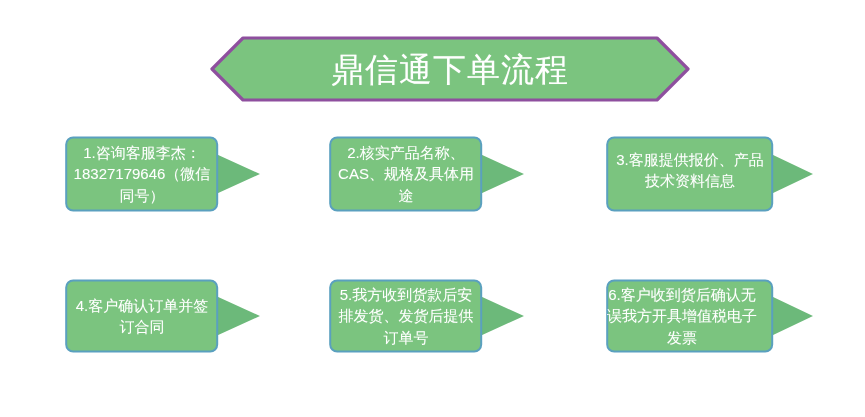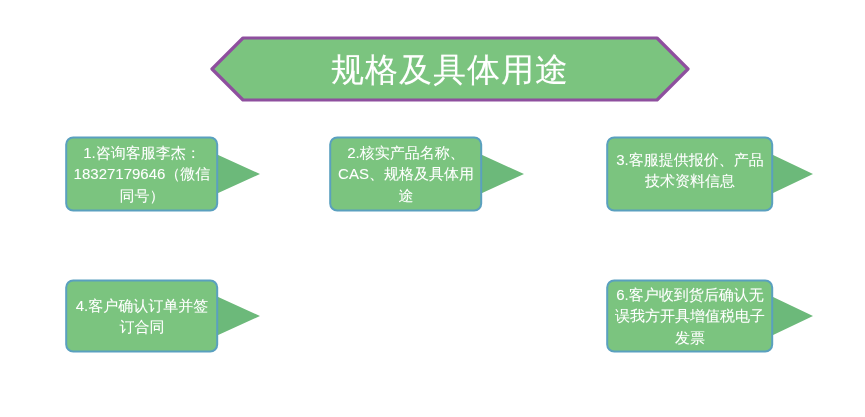--- a/index.html
+++ b/index.html
@@ -93,21 +93,21 @@
 </style>
 </head>
 <body>
 
 <div id="canvas">
 
   <div class="banner">
     <svg viewBox="0 0 480 66" xmlns="http://www.w3.org/2000/svg">
       <polygon points="33,2 447,2 478,33 447,64 33,64 2,33" fill="#7bc47f" stroke="#8e4f9e" stroke-width="3.2" stroke-linejoin="round"></polygon>
     </svg>
-    <div class="banner-title">规格及具体用途</div>
+    <div class="banner-title">鼎信通下单流程</div>
   </div>
 
   <div class="step row1 col1" style="width:200px;height:84px;">
     <svg width="200" height="84" viewBox="0 0 200 84" xmlns="http://www.w3.org/2000/svg">
       <polygon points="152,6 152,22 196,42 152,62 152,78" fill="#6cb97a"></polygon>
       <rect x="2.2" y="5.5" width="151" height="73" rx="7" ry="7" fill="#7bc47f" stroke="#5aa0bf" stroke-width="2"></rect>
     </svg>
     <div class="step-text" style="left:8px;top:5px;width:140px;height:74px;">1.咨询客服李杰：18327179646（微信同号）</div>
   </div>
 
@@ -128,22 +128,29 @@
   </div>
 
   <div class="step row2 col1" style="width:200px;height:80px;">
     <svg width="200" height="80" viewBox="0 0 200 80" xmlns="http://www.w3.org/2000/svg">
       <polygon points="152,4 152,20 196,40 152,60 152,76" fill="#6cb97a"></polygon>
       <rect x="2.2" y="4.5" width="151" height="71" rx="7" ry="7" fill="#7bc47f" stroke="#5aa0bf" stroke-width="2"></rect>
     </svg>
     <div class="step-text" style="left:8px;top:4px;width:140px;height:72px;">4.客户确认订单并签订合同</div>
   </div>
 
+  <div class="step row2 col2" style="width:200px;height:80px;">
+    <svg width="200" height="80" viewBox="0 0 200 80" xmlns="http://www.w3.org/2000/svg">
+      <polygon points="152,4 152,20 196,40 152,60 152,76" fill="#6cb97a"></polygon>
+      <rect x="2.2" y="4.5" width="151" height="71" rx="7" ry="7" fill="#7bc47f" stroke="#5aa0bf" stroke-width="2"></rect>
+    </svg>
+    <div class="step-text" style="left:6px;top:4px;width:144px;height:72px;">5.我方收到货款后安排发货、发货后提供订单号</div>
+  </div>
 
   <div class="step row2 col3" style="width:212px;height:80px;">
     <svg width="212" height="80" viewBox="0 0 212 80" xmlns="http://www.w3.org/2000/svg">
       <polygon points="166,4 166,20 208,40 166,60 166,76" fill="#6cb97a"></polygon>
       <rect x="2.2" y="4.5" width="165" height="71" rx="7" ry="7" fill="#7bc47f" stroke="#5aa0bf" stroke-width="2"></rect>
     </svg>
-    <div class="step-text" style="left:8px;top:4px;width:154px;height:72px;">6.客户收到货后确认无误我方开具增值税电子发票</div>
+    <div class="step-text" style="left:0;top:4px;width:154px;height:72px;">6.客户收到货后确认无误我方开具增值税电子发票</div>
   </div>
 
 </div>
 
 </body></html>

